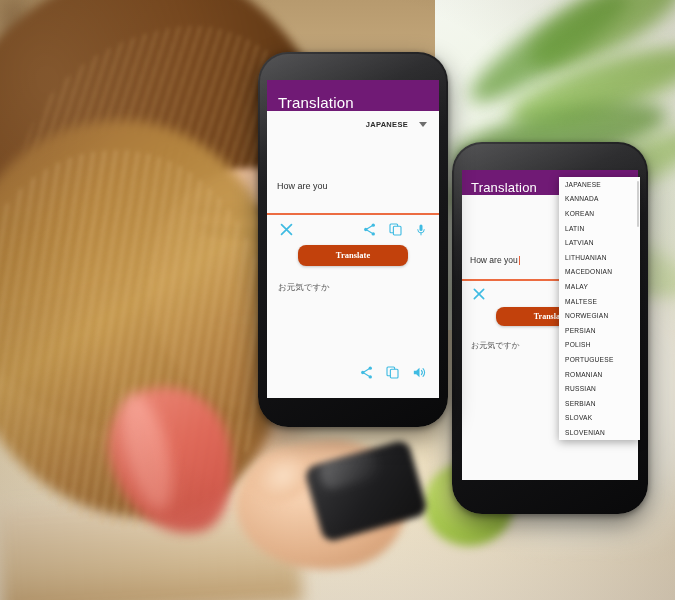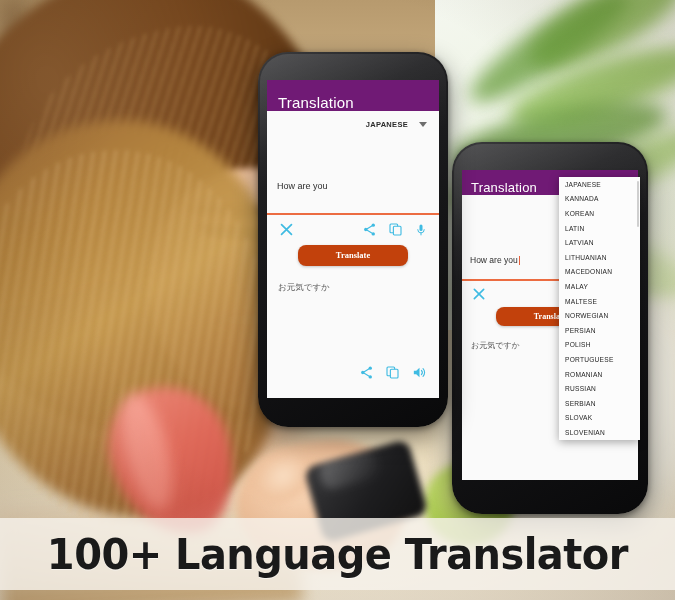--- a/index.html
+++ b/index.html
@@ -449,17 +449,14 @@
         <span class="icon">
           <svg width="17" height="17" viewBox="0 0 24 24">
             <path d="M4 9.5v5h3.4L12 18.6V5.4L7.4 9.5H4z" fill="#3fbbe2"></path>
             <path d="M14.7 9a4.4 4.4 0 0 1 0 6M17 6.6a7.8 7.8 0 0 1 0 10.8" stroke="#3fbbe2" stroke-width="1.6" fill="none" stroke-linecap="round"></path>
           </svg>
         </span>
       </div>
     </div>
   </div>
 
-  <div class="banner" style="top:518px;height:72px;">
-    <span class="banner-text">100+ Language Translator</span>
-  </div>
 
 </div>
 
 </body></html>

